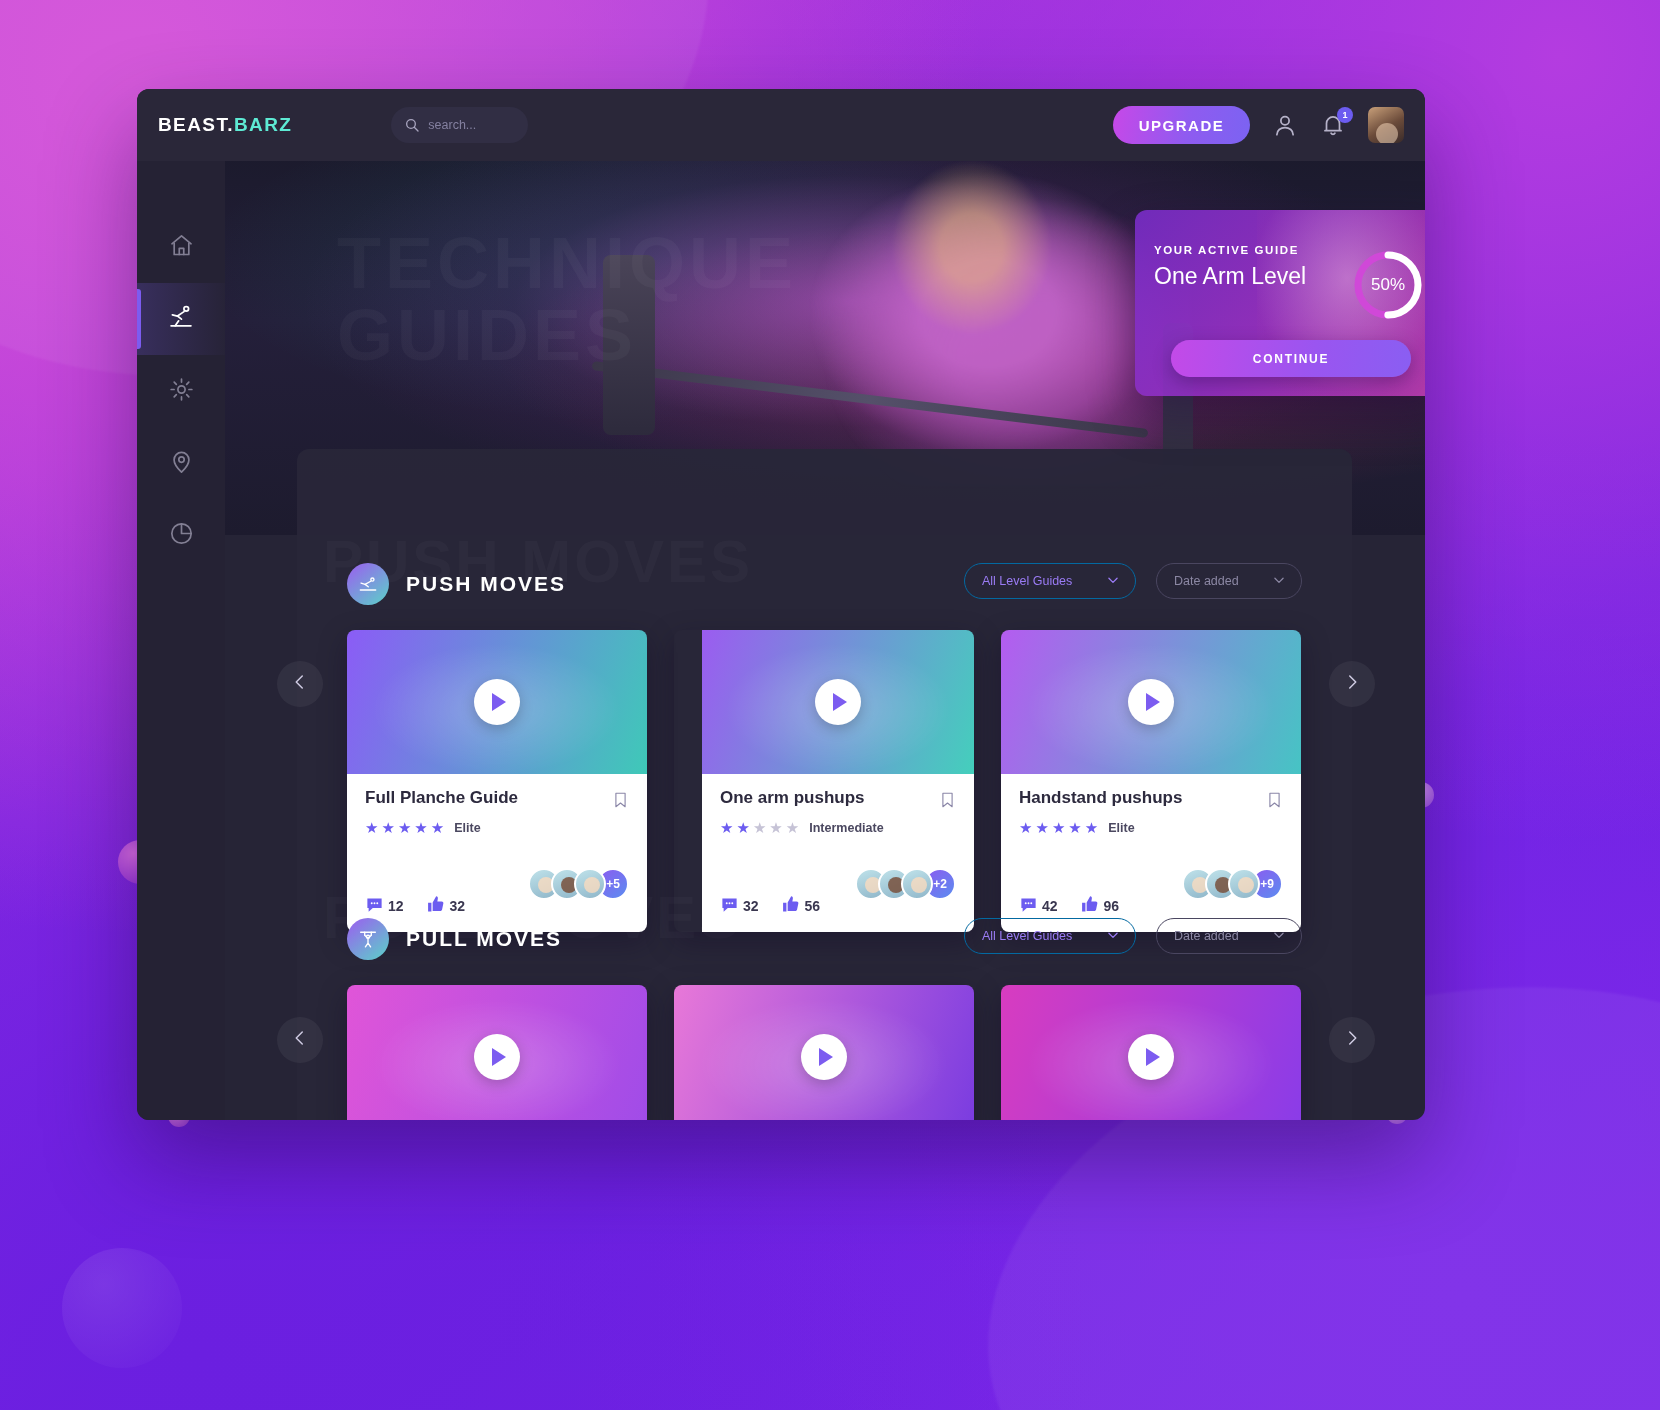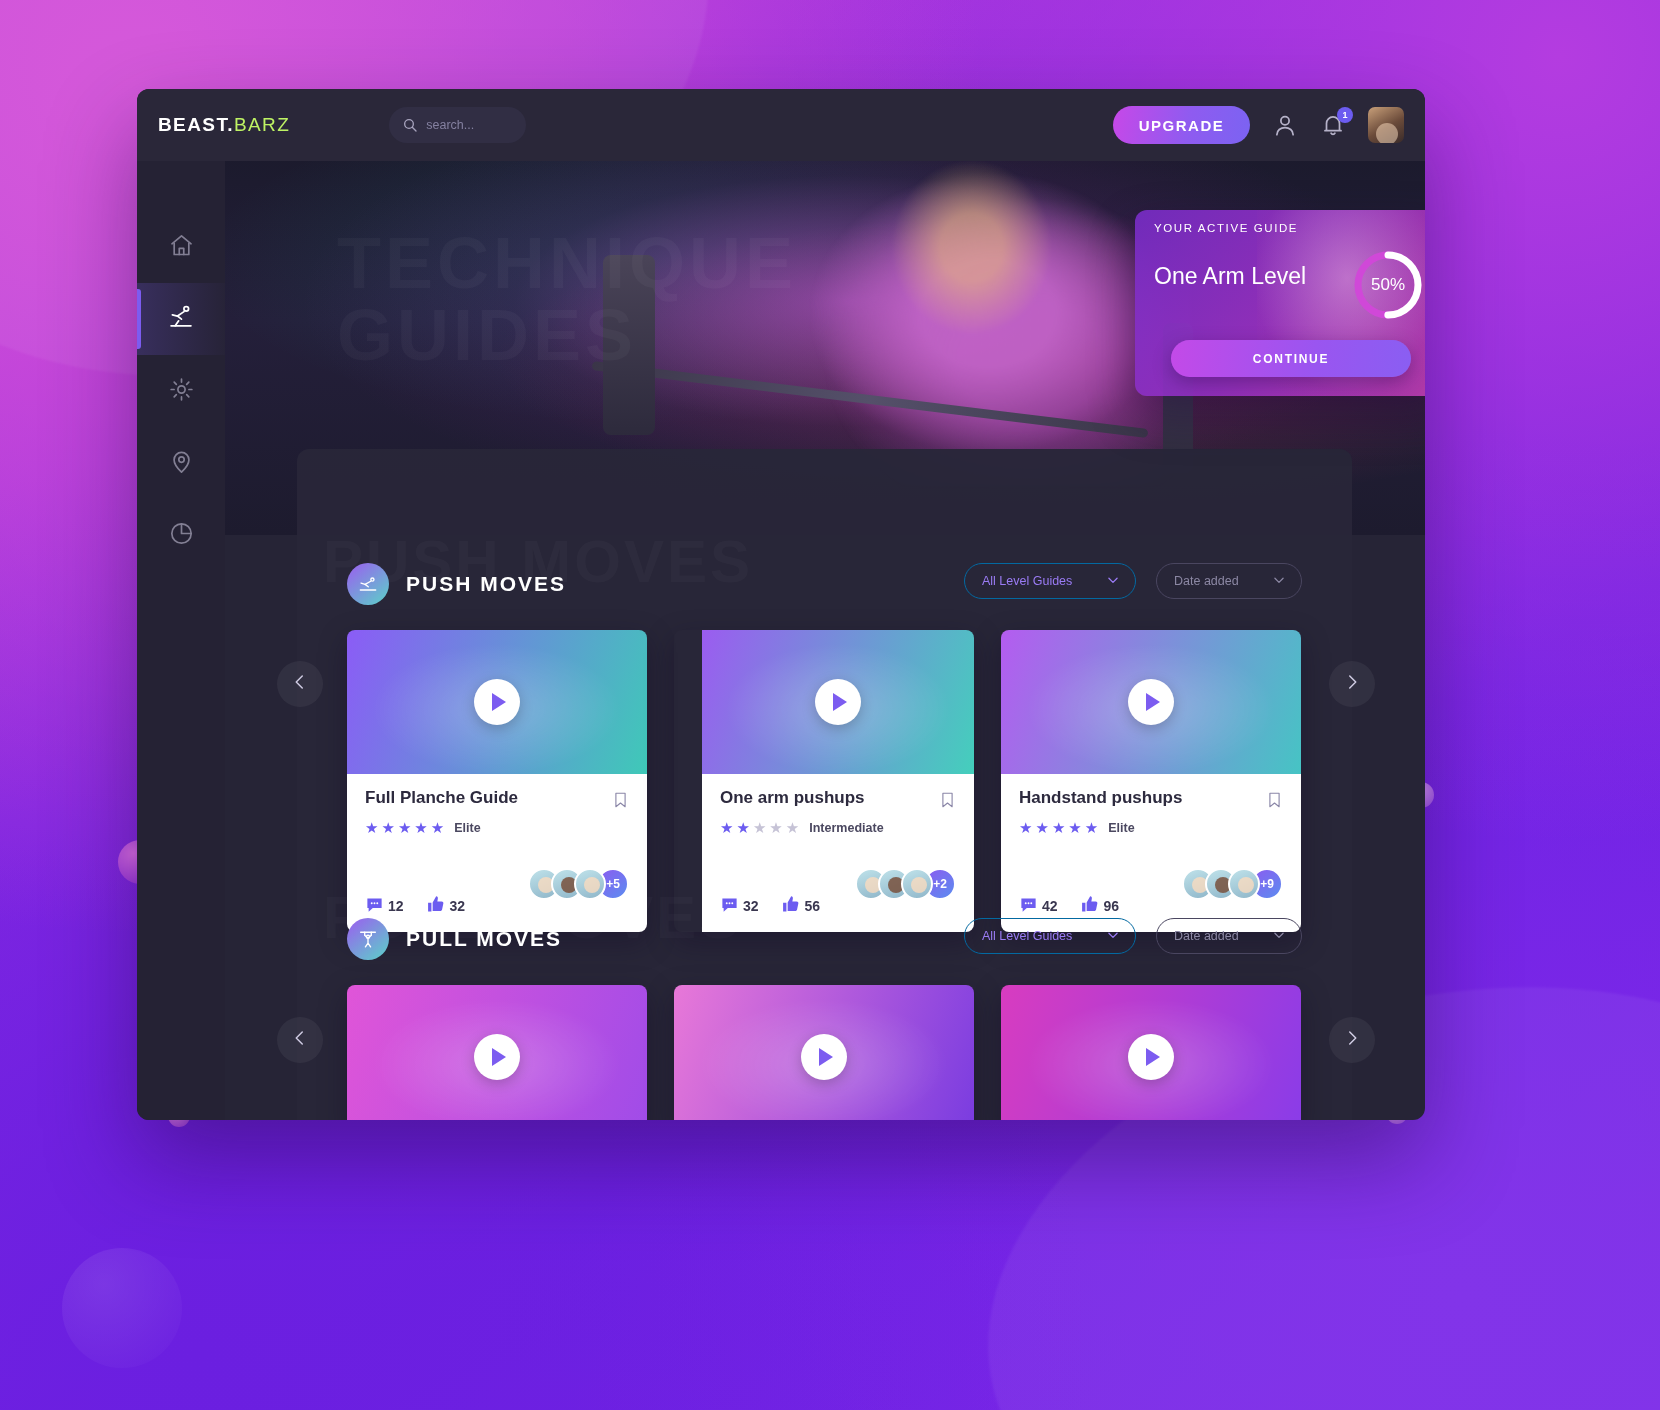--- a/index.html
+++ b/index.html
@@ -44,21 +44,21 @@
     width: 100%; height: 72px;
     background: #2a2739;
     display: flex; align-items: center;
     z-index: 40;
   }
   .logo {
     margin-left: 21px;
     font-size: 19px; font-weight: bold; letter-spacing: 1.4px;
   }
   .logo .b1 { color: #ffffff; }
-  .logo .b2 { color: #bef264; font-weight: normal; }
+  .logo .b2 { color: #5eead4; font-weight: bold; }
 
   .searchbox {
     margin-left: 99px;
     width: 137px; height: 36px;
     background: #312e44;
     border-radius: 18px;
     display: flex; align-items: center;
     padding-left: 13px;
   }
   .searchbox .ic { width: 16px; height: 16px; flex: 0 0 16px; }
@@ -176,22 +176,22 @@
     background: linear-gradient(125deg, rgba(118,44,196,0.93) 0%, rgba(150,48,196,0.9) 48%, rgba(196,62,180,0.88) 100%);
     box-shadow: 0 20px 45px rgba(30,5,60,0.45);
     overflow: hidden;
     z-index: 50;
   }
   #active-guide .ag-photo {
     position:absolute; right:-10px; top:-20px; width:200px; height:220px;
     background: radial-gradient(ellipse at 45% 40%, rgba(240,190,230,0.45), rgba(160,60,170,0.1) 60%, rgba(0,0,0,0) 75%);
   }
   .ag-label {
-    position: absolute; left: 19px; top: 12px;
-    font-size: 11.5px; font-weight: normal; letter-spacing: 1.6px;
+    position: absolute; left: 19px; top: 34px;
+    font-size: 11.5px; font-weight: bold; letter-spacing: 1.6px;
     color: #ffffff;
   }
   .ag-title {
     position: absolute; left: 19px; top: 53px;
     font-size: 23px; color: #ffffff; font-weight: normal;
   }
   .ag-ring {
     position: absolute; right: 22px; top: 38px;
     width: 74px; height: 74px;
   }

